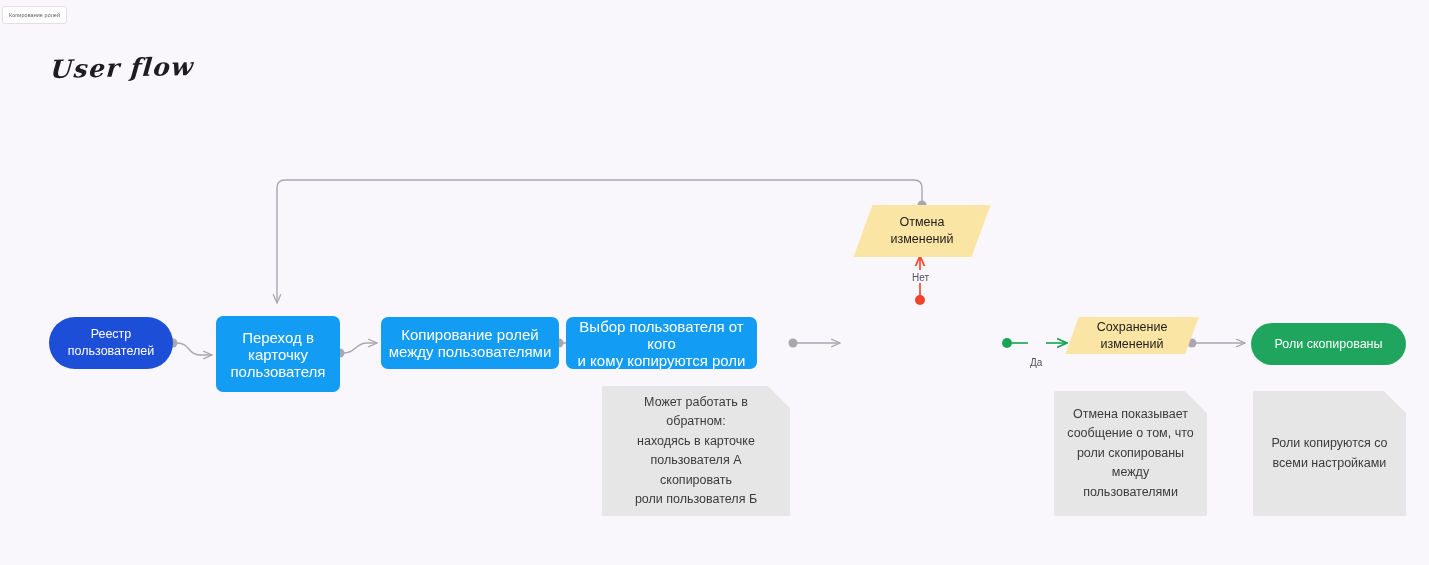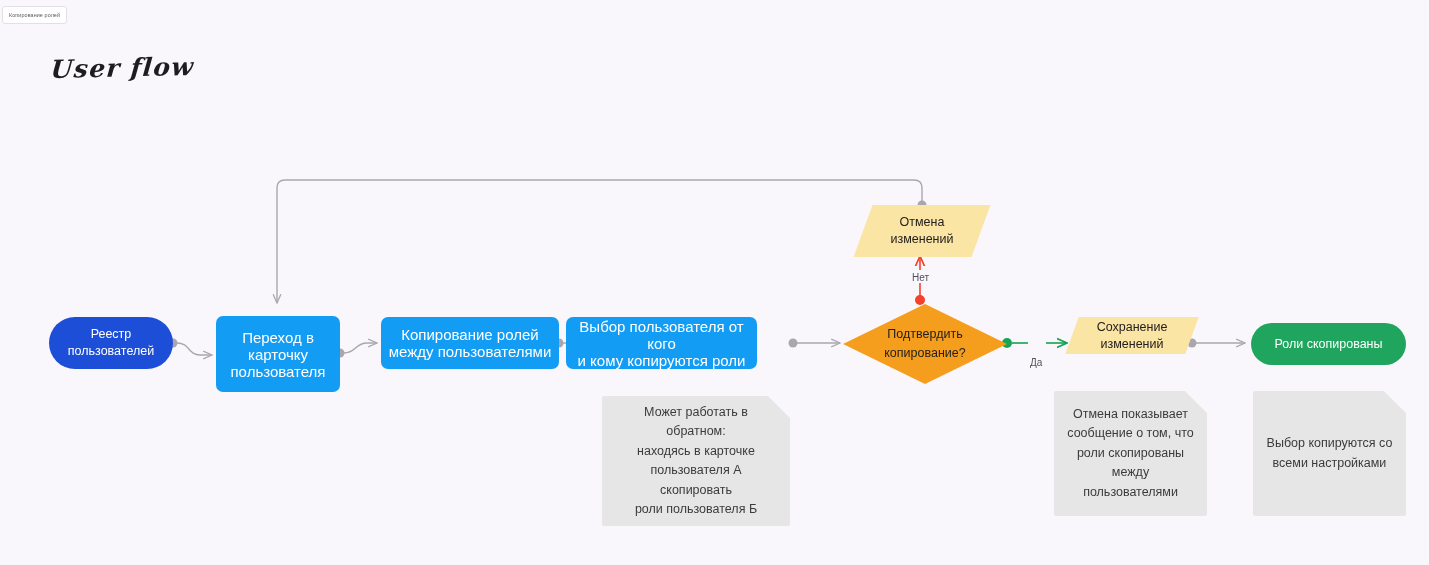--- a/index.html
+++ b/index.html
@@ -243,61 +243,56 @@
   <div class="node n-process" style="left:381px; top:317px; width:178px; height:52px;">
     <span class="node-label">Копирование ролей
 между пользователями</span>
   </div>
 
   <div class="node n-process" style="left:566px; top:317px; width:191px; height:52px;">
     <span class="node-label">Выбор пользователя от кого
 и кому копируются роли</span>
   </div>
 
-  <div class="node n-decision" style="left:843px; top:304px; width:164px; height:80px;">
-    <span class="diamondbg"></span>
-    <span class="node-label dlabel">Подтвердить
-копирование?</span>
-  </div>
 
   <div class="node n-parallelogram" style="left:863px; top:205px; width:118px; height:52px;">
     <span class="skewbg"></span>
     <span class="node-label">Отмена
 изменений</span>
   </div>
 
   <div class="node n-parallelogram" style="left:1072px; top:317px; width:120px; height:37px;">
     <span class="skewbg"></span>
     <span class="node-label">Сохранение
 изменений</span>
   </div>
 
   <div class="node n-terminator n-green" style="left:1251px; top:323px; width:155px; height:42px;">
     <span class="node-label">Роли скопированы</span>
   </div>
 
-  <div class="note" style="left:602px; top:386px; width:188px; height:130px;margin-top:10px;">
+  <div class="note" style="left:602px; top:386px; width:188px; height:130px;">
     <span class="fold"></span>
     <span class="note-text">Может работать в обратном:
 находясь в карточке
 пользователя А скопировать
 роли пользователя Б</span>
   </div>
 
   <div class="note" style="left:1054px; top:391px; width:153px; height:125px;">
     <span class="fold"></span>
     <span class="note-text">Отмена показывает
 сообщение о том, что
 роли скопированы
 между пользователями</span>
   </div>
 
   <div class="note" style="left:1253px; top:391px; width:153px; height:125px;">
     <span class="fold"></span>
-    <span class="note-text">Выбор копируются со
+    <span class="note-text">Роли копируются со
 всеми настройками</span>
   </div>
 
   <div id="title">User flow</div>
 
 </div>
 
 <div id="tabbar">
   <div class="tab">
     <span>Копирование ролей</span>

